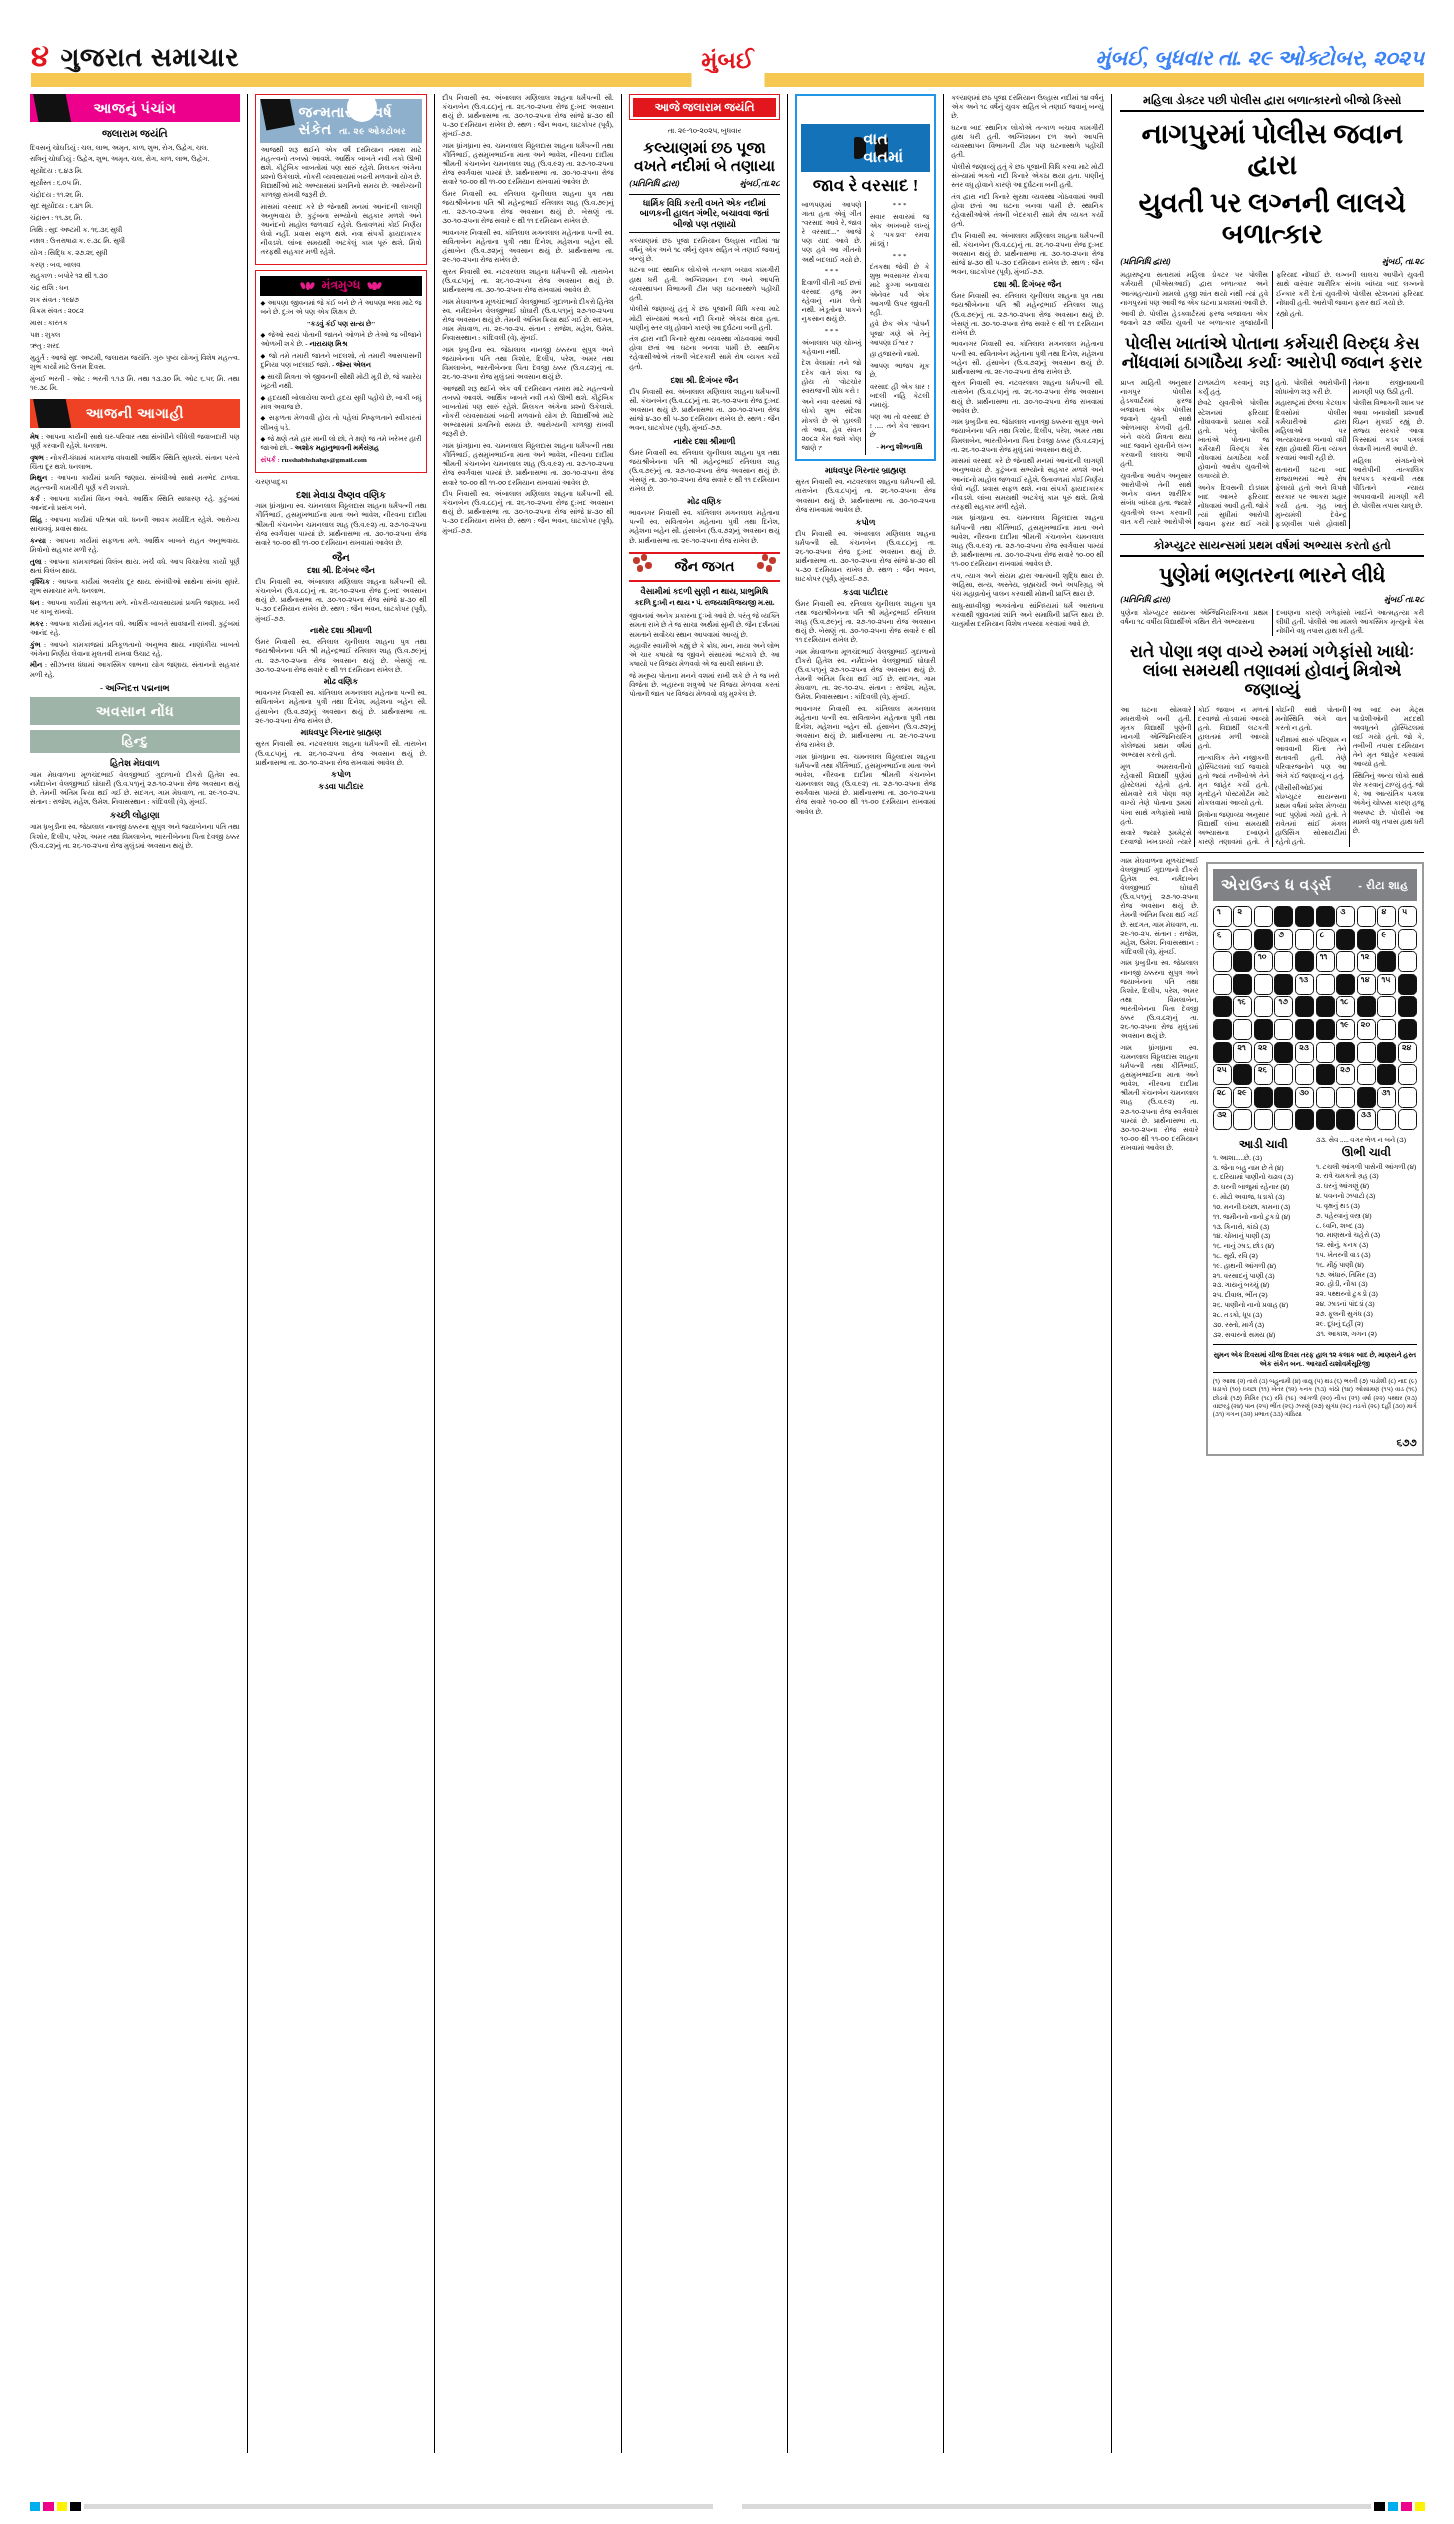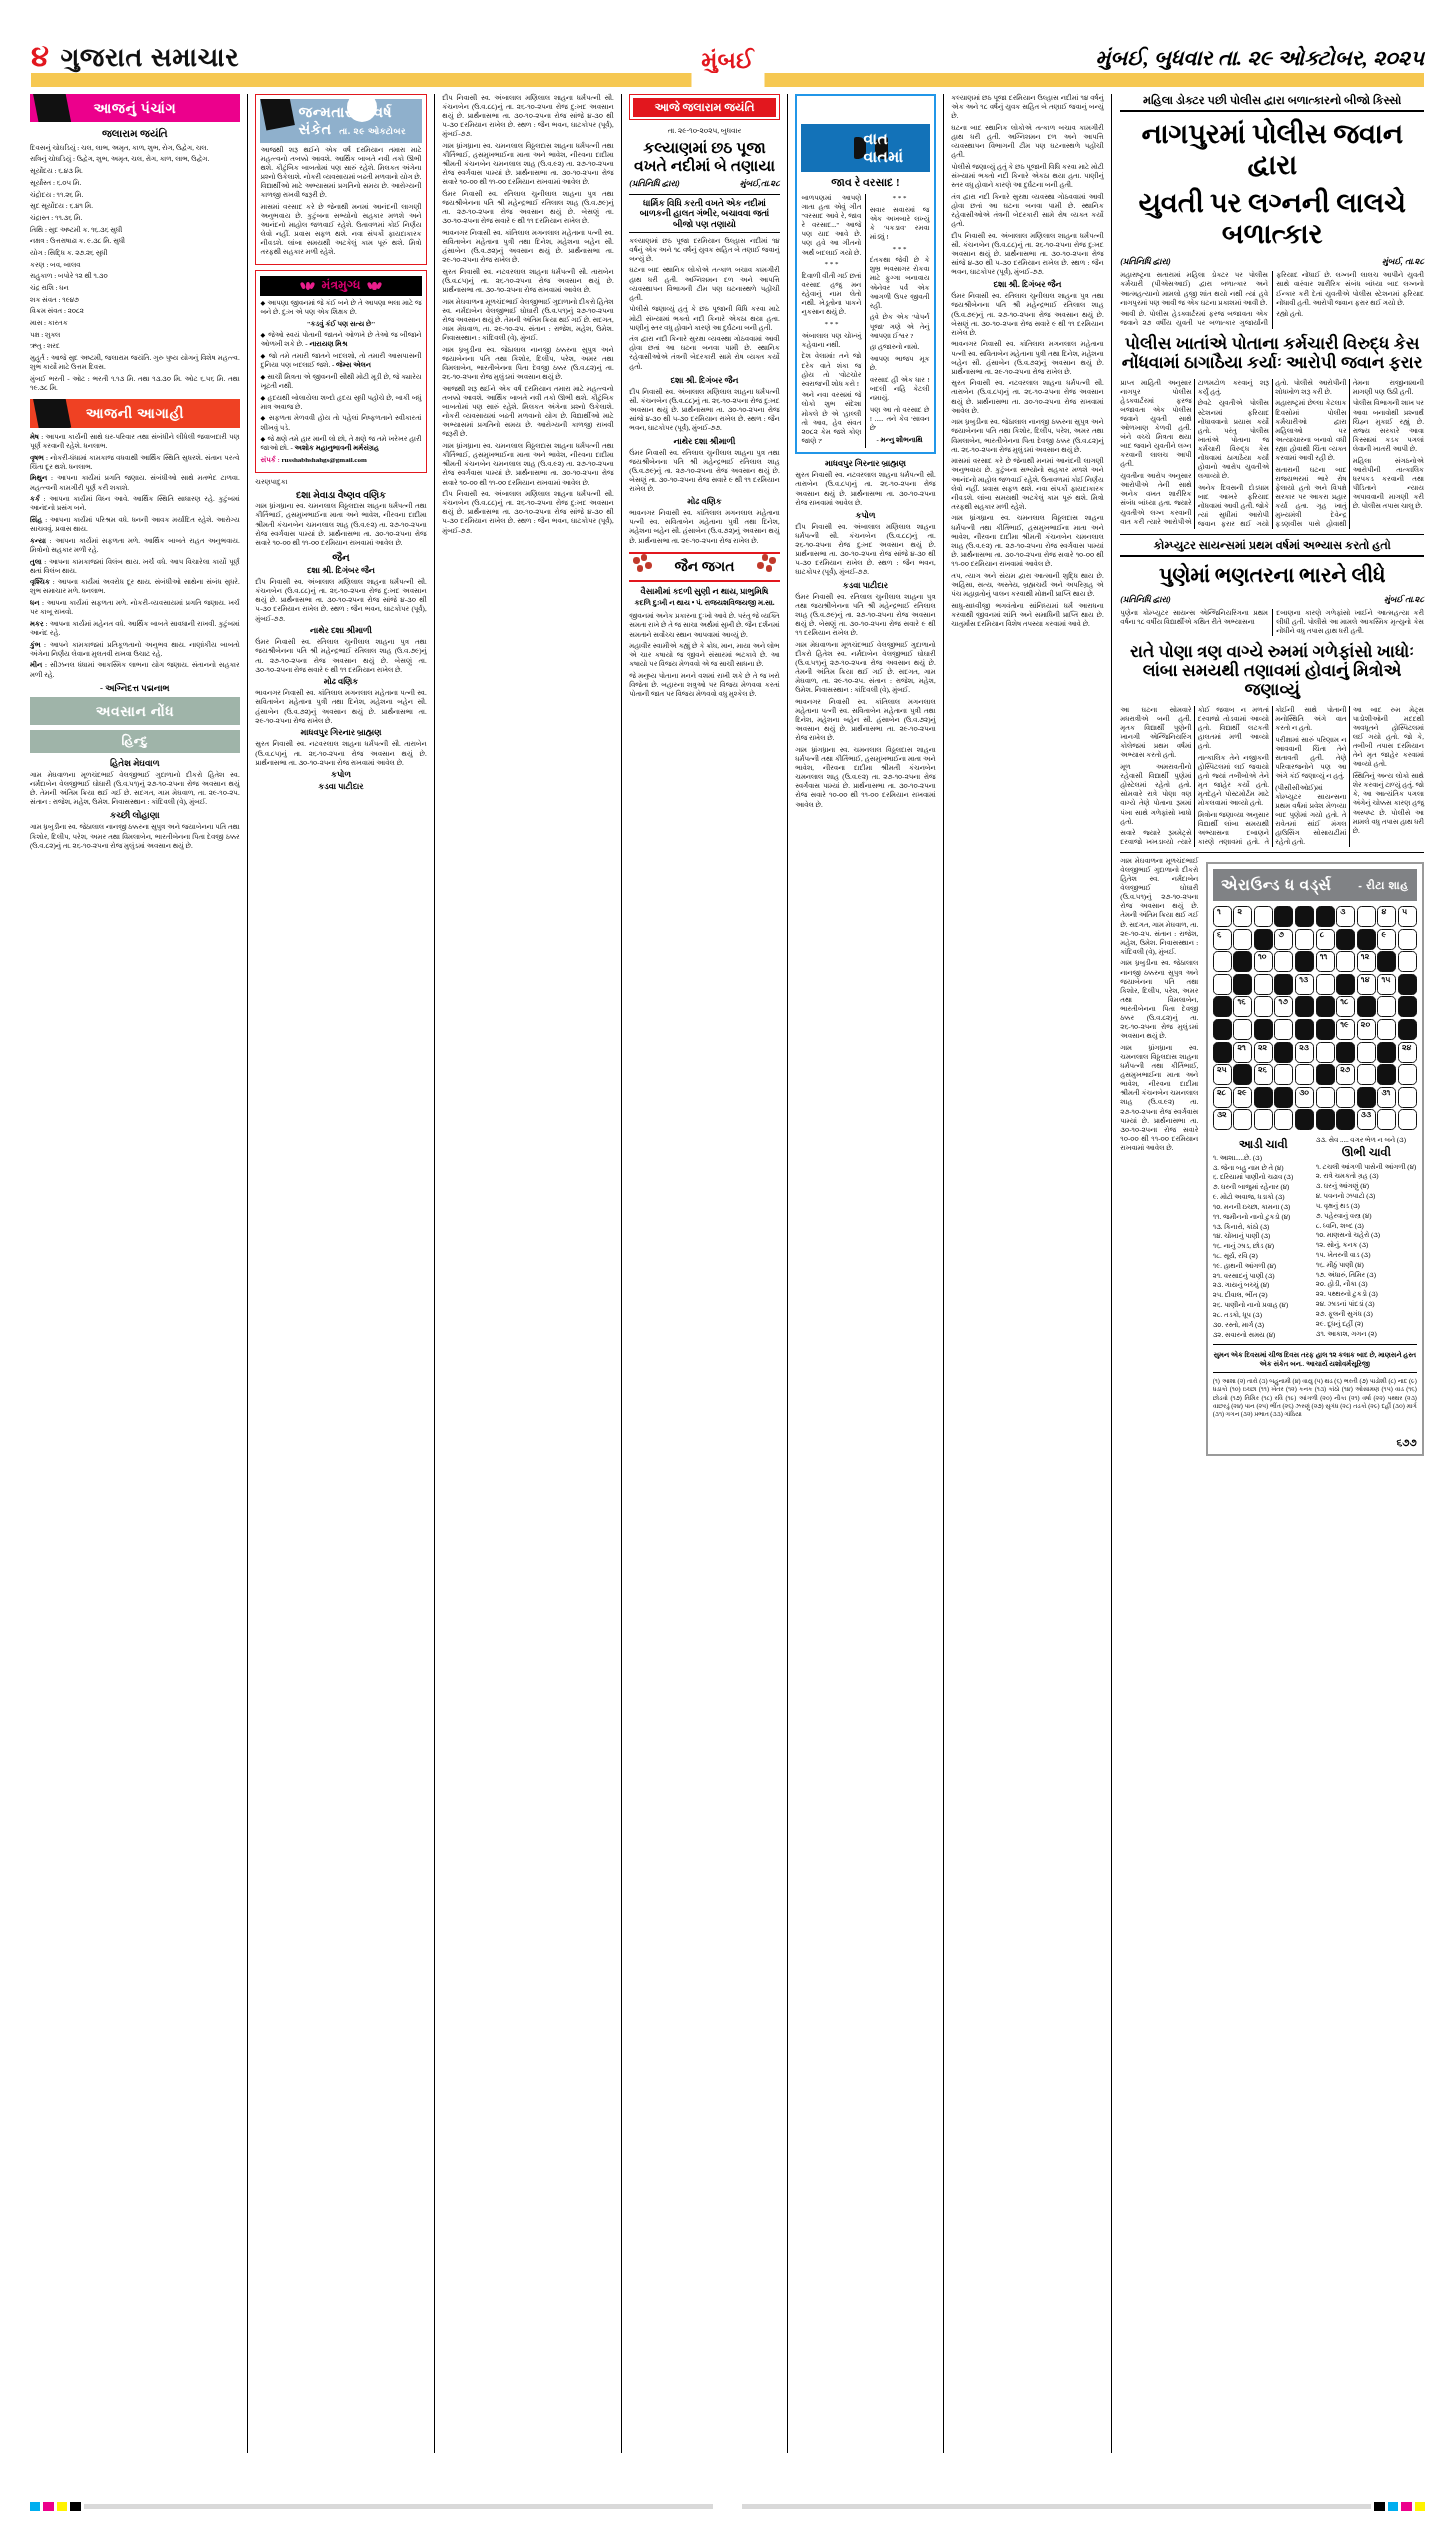--- a/index.html
+++ b/index.html
@@ -12,21 +12,21 @@
   .page{position:relative;width:1455px;height:2525px;background:#fff;box-sizing:border-box;padding:0;}
 
   
   .masthead{position:relative;height:94px;padding:42px 31px 0 31px;box-sizing:border-box;}
   .mast-row{display:flex;align-items:flex-end;justify-content:space-between;}
   .mast-left{display:flex;align-items:baseline;gap:11.4px;}
   .mast-pageno{font-family:"Liberation Sans",sans-serif;font-weight:bold;font-size:29px;color:#e2171e;line-height:1;}
   .mast-title{font-family:"Liberation Sans",sans-serif;font-weight:bold;font-size:26px;letter-spacing:0.5px;color:#111;line-height:1;}
   .mast-center{position:absolute;left:50%;transform:translateX(-50%);bottom:20px;
     font-family:"Liberation Sans",sans-serif;font-weight:bold;font-size:23px;color:#e2171e;}
-  .mast-right{font-size:21px;font-style:italic;font-weight:bold;color:#000000;}
+  .mast-right{font-size:21px;font-style:italic;font-weight:bold;color:#3b82f6;}
   .mast-rule{position:absolute;left:31px;right:31px;bottom:7.3px;height:13.5px;background:#f6c852;}
   .mast-rule .gap{position:absolute;left:50%;transform:translateX(-50%);width:73px;height:13.5px;background:#fff;}
 
   
   .grid{display:flex;gap:0;padding:0 30px;box-sizing:border-box;height:2359px;}
   .col{box-sizing:border-box;}
   .colA{width:218px;padding-right:7.3px;border-right:1px solid #000;}
   .colB{width:187px;padding:0 7.3px;border-right:1px solid #000;}
   .colC{width:187px;padding:0 7.3px;border-right:1px solid #000;}
   .colD{width:166px;padding:0 7.3px;border-right:1px solid #000;}
@@ -295,21 +295,21 @@
       <p class="tiny ind">મહાવીર સ્વામીએ કહ્યું છે કે ક્રોધ, માન, માયા અને લોભ એ ચાર કષાયો જ જીવને સંસારમાં ભટકાવે છે. આ કષાયો પર વિજય મેળવવો એ જ સાચી સાધના છે.</p>
       <p class="tiny ind">જે મનુષ્ય પોતાના મનને વશમાં રાખી શકે છે તે જ ખરો વિજેતા છે. બહારના શત્રુઓ પર વિજય મેળવવા કરતાં પોતાની જાત પર વિજય મેળવવો વધુ મુશ્કેલ છે.</p>
     </div>
 
     <div class="col colE">
       <div class="box-blue">
         <div class="banner b-blue" style="margin-bottom:4.2px;">
           <span class="faces"></span>
           <span>વાત વાતમાં</span>
         </div>
-        <h2 class="center bold" style="font-size:11px;margin:3.1px 0 5.2px;">જાવ રે વરસાદ !</h2>
+        <h2 class="center bold" style="font-size:17px;margin:3.1px 0 5.2px;">જાવ રે વરસાદ !</h2>
         <div class="twocol">
           <p class="tiny ind">બાળપણમાં આપણે ગાતા હતા એવું ગીત ''વરસાદ આવે રે, જાવ રે વરસાદ...'' આજે પણ યાદ આવે છે. પણ હવે આ ગીતનો અર્થ બદલાઈ ગયો છે.</p>
           <p class="tiny center">* * *</p>
           <p class="tiny ind">દિવાળી વીતી ગઈ છતાં વરસાદ હજુ મન રહેવાનું નામ લેતો નથી. ખેડૂતોના પાકને નુકસાન થયું છે.</p>
           <p class="tiny center">* * *</p>
           <p class="tiny ind">અંબાલાલ પણ ચોખ્ખું કહેવાના નથી.</p>
           <p class="tiny ind">દેશ વેલામાં! તને જો દરેક વાતે શંકા જ હોય તો 'વોટચોર સ્વરાજ'ની શોધ કરો !</p>
           <p class="tiny ind">અને નવા વરસમાં જે લોકો શુભ સંદેશા મોકલે છે એ 'હાલ્લી તો આવ, હેવ સંવત ૨૦૮૨ કેમ જશે કોણ જાણે ?'</p>
           <p class="tiny center">* * *</p>
           <p class="tiny ind">સવાર સવારમાં જ એક અખબારે લખ્યું કે 'પકડાવ' રમવા માંડ્યું !</p>

